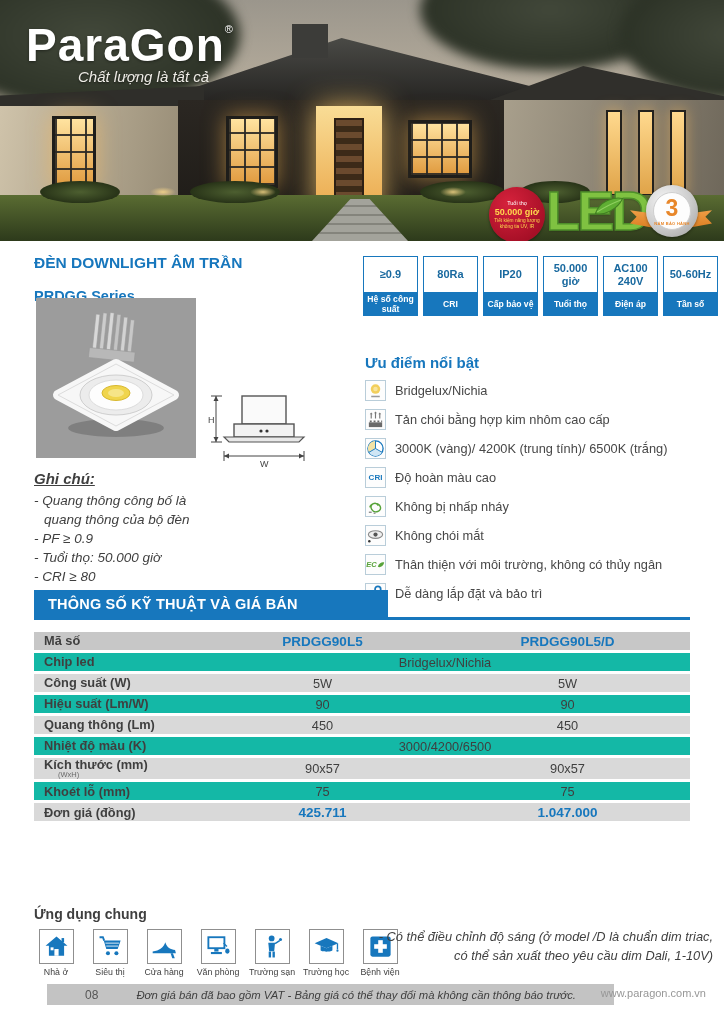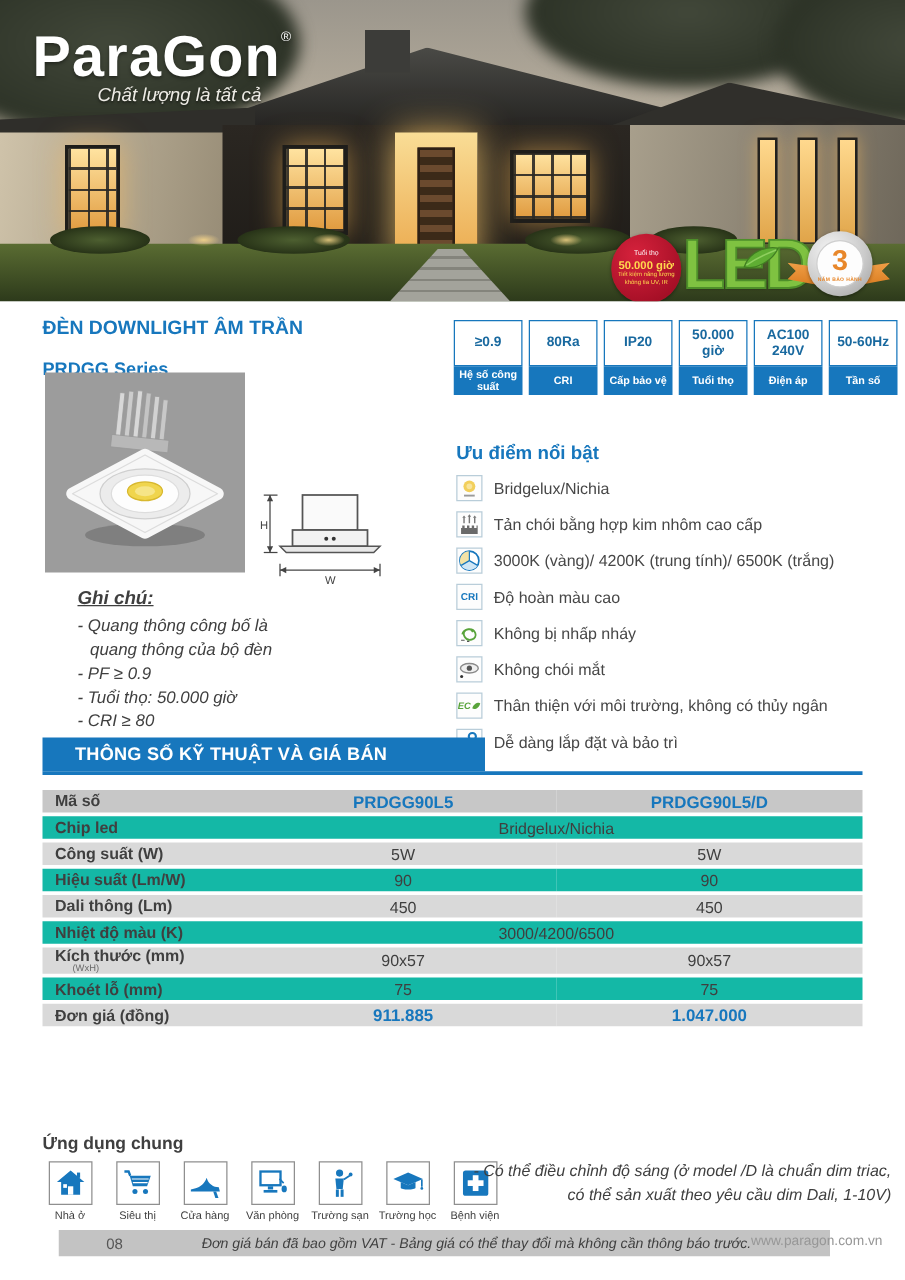--- a/index.html
+++ b/index.html
@@ -79,39 +79,39 @@
   .sbadge .val { border:1px solid #1777bd; background:#fff; color:#19699f; font-size:11px; font-weight:600;
                  height:37px; display:flex; align-items:center; justify-content:center; text-align:center; line-height:1.15; padding:1px; }
   .sbadge .lab { background:#1777bd; color:#fff; font-size:8.6px; font-weight:bold; min-height:23px;
                  display:flex; align-items:center; justify-content:center; text-align:center; line-height:1.15; padding:1px 2px; }
 
   
   .prod-img { position:absolute; left:36px; top:298px; width:160px; height:160px; background:#9c9c9c; }
   .dim-svg { position:absolute; left:208px; top:390px; }
 
   
-  .notes { position:absolute; left:34px; top:470px; color:#3f3f3f; font-style:italic;margin-left:28px; }
+  .notes { position:absolute; left:34px; top:470px; color:#3f3f3f; font-style:italic; }
   .notes .n-title { font-size:15px; font-weight:bold; text-decoration:underline; margin-bottom:5px; }
   .note-line { font-size:13.5px; line-height:1.4; }
   .note-line.indent { padding-left:10px; }
 
   
   .features { position:absolute; left:365px; top:318px; width:350px;margin-top:36px; }
   .f-title { color:#1777bd; font-size:15px; font-weight:bold; margin-bottom:9px; }
   .f-row { display:flex; align-items:center; gap:9px; margin-bottom:8px; min-height:21px; }
   .f-text { font-size:12.8px; color:#474747; }
   .fi { width:21px; height:21px; border:1px solid #b9cdd9; background:#fdfdfd; display:flex;
         align-items:center; justify-content:center; flex:none; overflow:hidden; }
   .fi-cri { color:#1777bd; font-size:8px; font-weight:bold; }
   .fi-eco { color:#58a33a; font-size:7.5px; font-weight:bold; font-style:italic; display:flex; align-items:center; }
 
   
   .section-wrap { position:absolute; left:34px; top:590px; width:656px; border-bottom:3px solid #1777bd; }
   .section-bar { width:354px; height:27px; background:#1777bd; color:#fff; font-size:14.5px; font-weight:bold;
-                 display:flex; align-items:center; padding-left:26px; letter-spacing:.2px; }
+                 display:flex; align-items:center; padding-left:14px; letter-spacing:.2px; }
   .spec-table { position:absolute; left:34px; top:629px; width:656px; border-collapse:separate; border-spacing:0 3px; }
   .spec-table td { height:18px; font-size:12.8px; color:#3f3f3f; vertical-align:middle; }
   .spec-table td.lbl { font-weight:bold; padding-left:10px; width:166px; line-height:1.05; }
   .spec-table td.ctr { text-align:center; width:245px; }
   .r-head td { background:#c7c7c7; }
   .r-gray td { background:#d9d9d9; }
   .r-white td { background:#14b8a6; }
   .v-blue { color:#1777bd !important; font-weight:bold; font-size:13.5px !important; }
   .sub-small { display:block; font-weight:normal; font-size:7.5px; color:#6a6a6a; padding-left:14px; }
 
@@ -120,21 +120,21 @@
   .apps .a-title { font-size:14px; font-weight:bold; color:#3f3f3f; margin-bottom:7px; }
   .apps-row { display:flex; gap:10px; }
   .app-item { width:44px; display:flex; flex-direction:column; align-items:center;justify-content:flex-end; }
   .app-box { width:35px; height:35px; border:1.5px solid #8f8f8f; background:#fff; display:flex; align-items:center; justify-content:center; }
   .app-label { font-size:8.8px; color:#3f3f3f; margin-top:3px; text-align:center; white-space:nowrap; }
 
   .dim-note { position:absolute; left:368px; top:928px; width:345px; font-size:12.8px; font-style:italic;
               color:#3f3f3f; text-align:right; line-height:1.45; }
 
   
-  .footer-bar { position:absolute; left:47px; top:984px; width:617px; height:21px; background:#c3c3c3;
+  .footer-bar { position:absolute; left:47px; top:984px; width:567px; height:21px; background:#c3c3c3;
                 display:flex; align-items:center; }
   .footer-page { font-size:12px; color:#555; padding-left:38px; }
   .footer-note { flex:1; text-align:center; font-size:11.3px; font-style:italic; color:#3f3f3f; }
   .footer-site { position:absolute; right:18px; top:987px; font-size:11px; color:#979797; }
 </style>
 </head>
 <body>
 
 <div class="page">
 
@@ -387,41 +387,41 @@
       <td class="lbl">Công suất (W)</td>
       <td class="ctr">5W</td>
       <td class="ctr">5W</td>
     </tr>
     <tr class="r-white">
       <td class="lbl">Hiệu suất (Lm/W)</td>
       <td class="ctr">90</td>
       <td class="ctr">90</td>
     </tr>
     <tr class="r-gray">
-      <td class="lbl">Dali thông (Lm)</td>
+      <td class="lbl">Quang thông (Lm)</td>
       <td class="ctr">450</td>
       <td class="ctr">450</td>
     </tr>
     <tr class="r-white">
       <td class="lbl">Nhiệt độ màu (K)</td>
       <td class="ctr" colspan="2">3000/4200/6500</td>
     </tr>
     <tr class="r-gray">
       <td class="lbl"><span>Kích thước (mm)</span><span class="sub-small">(WxH)</span></td>
       <td class="ctr">90x57</td>
       <td class="ctr">90x57</td>
     </tr>
     <tr class="r-white">
       <td class="lbl">Khoét lỗ (mm)</td>
       <td class="ctr">75</td>
       <td class="ctr">75</td>
     </tr>
     <tr class="r-gray">
       <td class="lbl">Đơn giá (đồng)</td>
-      <td class="ctr v-blue">911.885</td>
+      <td class="ctr v-blue">425.711</td>
       <td class="ctr v-blue">1.047.000</td>
     </tr>
   </tbody>
     </table>
 
   <div class="apps">
     <div class="a-title">Ứng dụng chung</div>
     <div class="apps-row">
       <div class="app-item">
         <div class="app-box">

